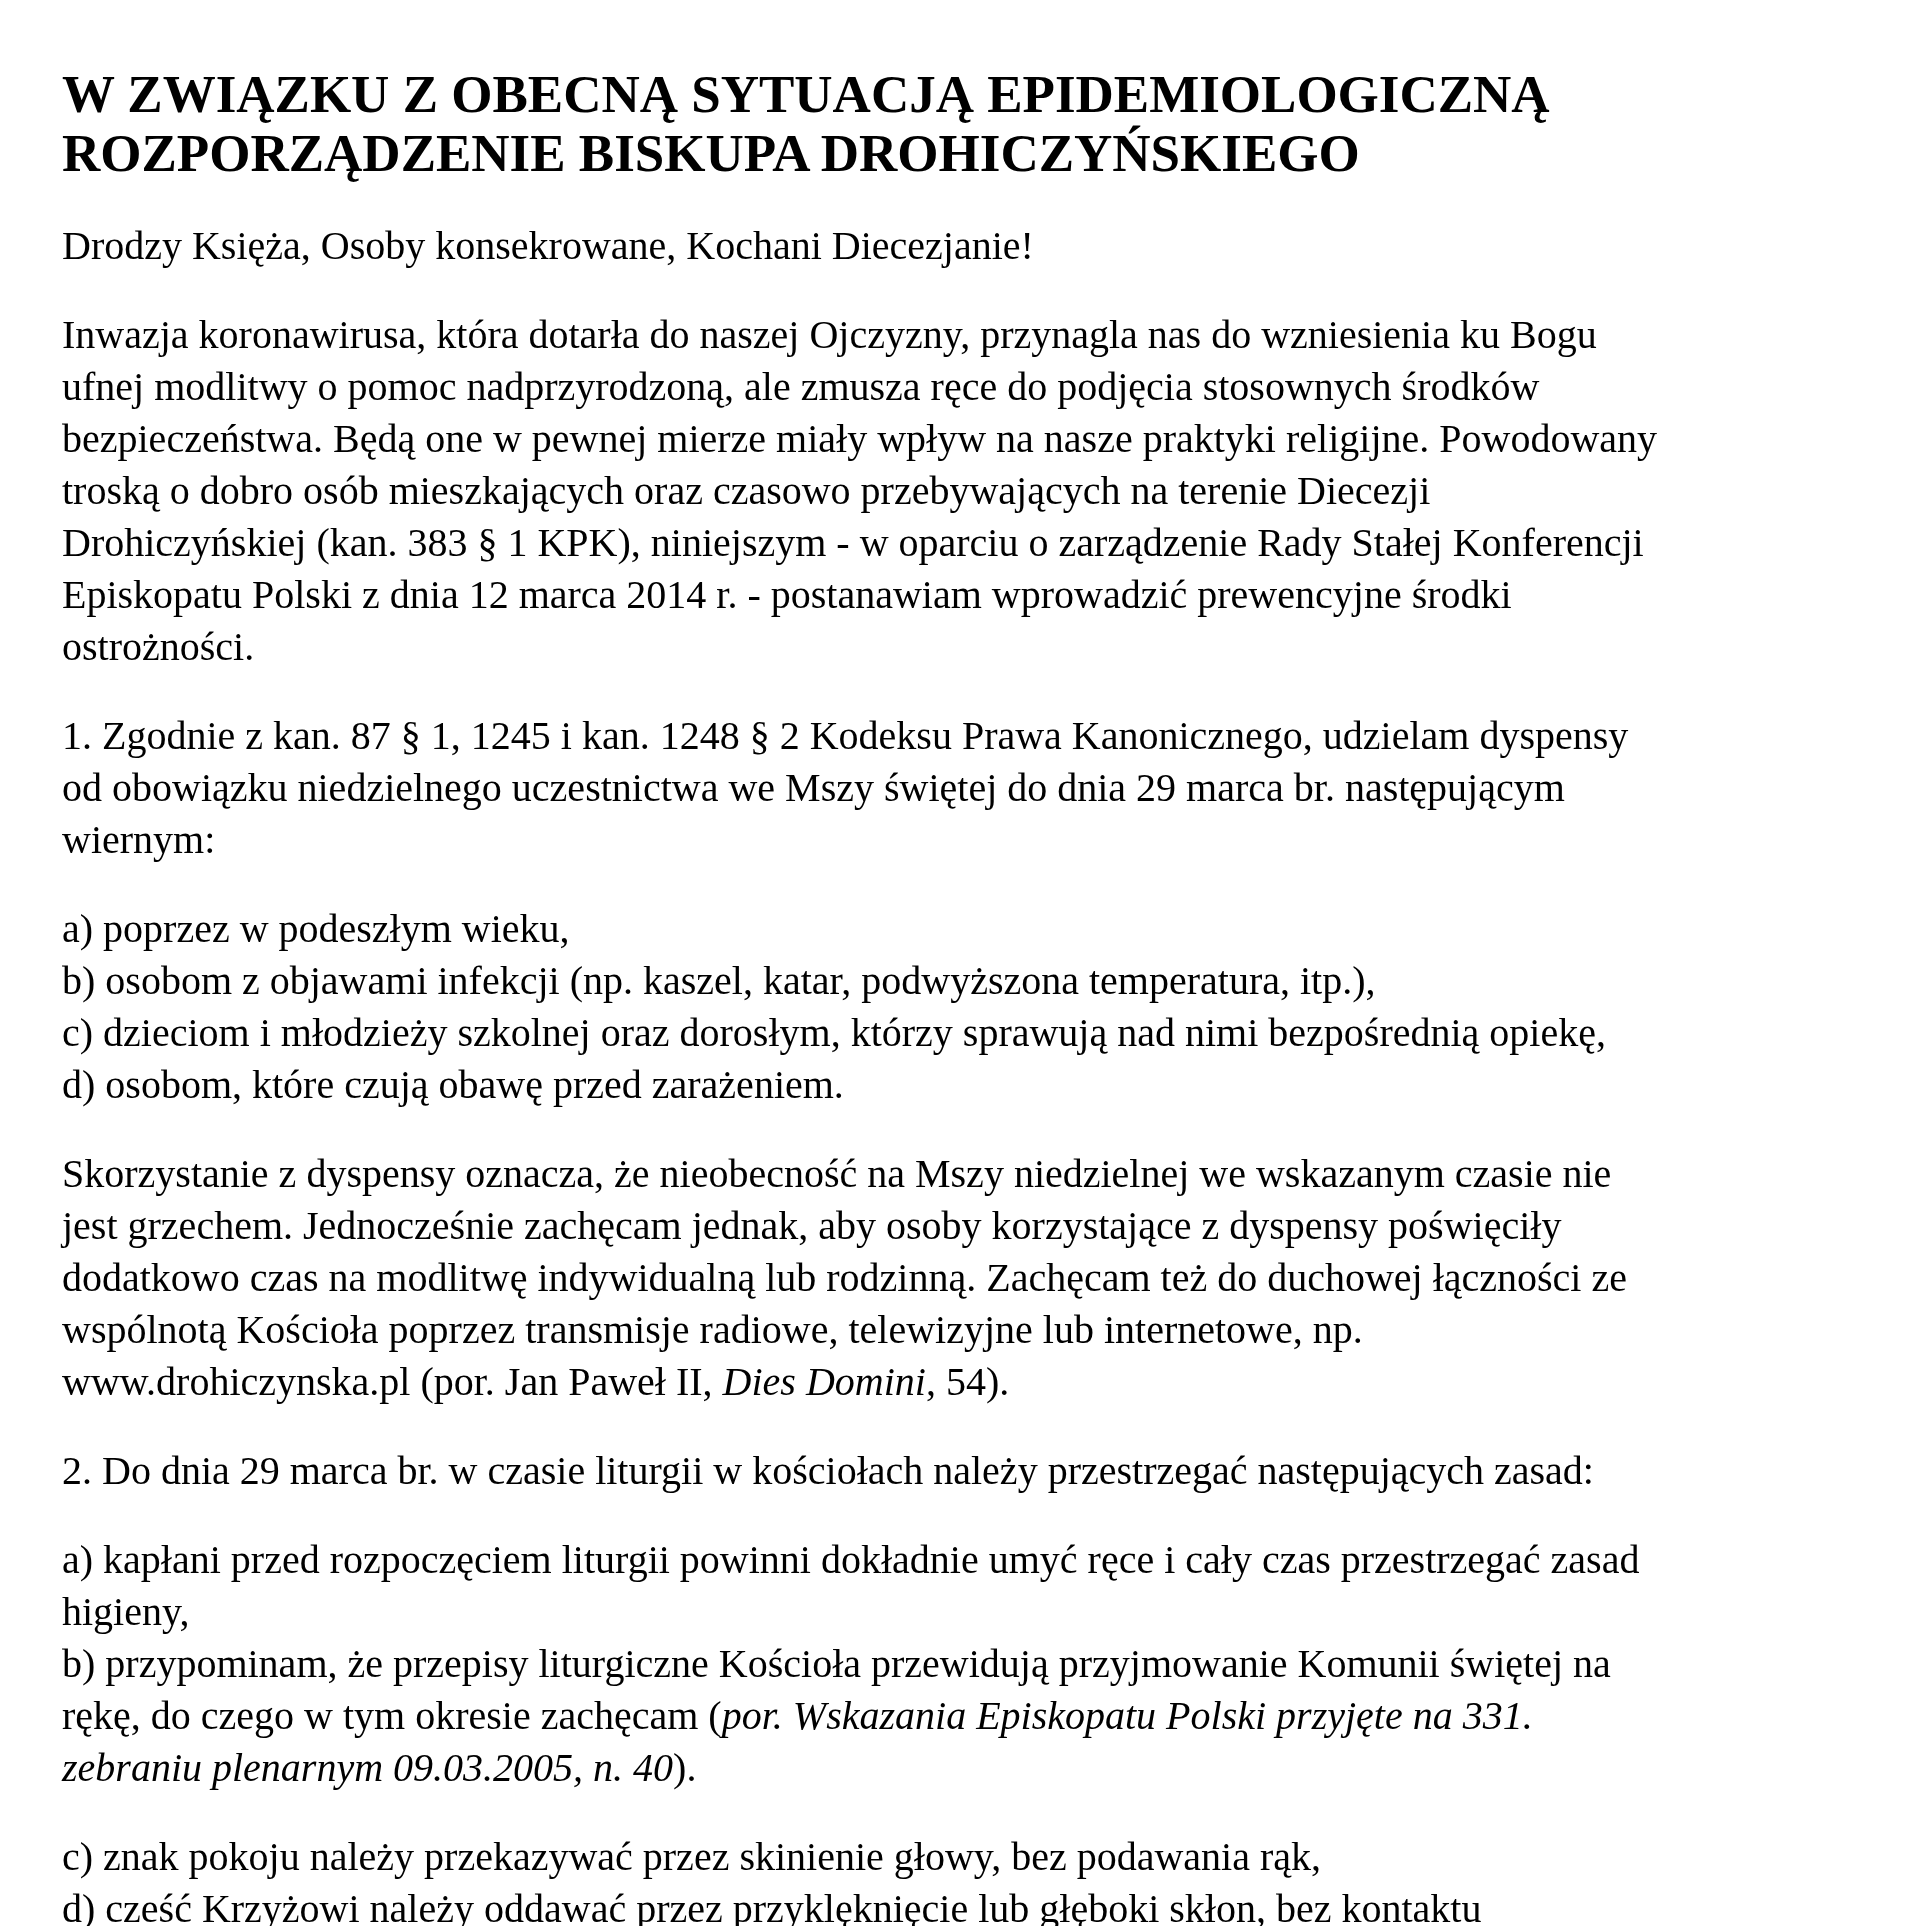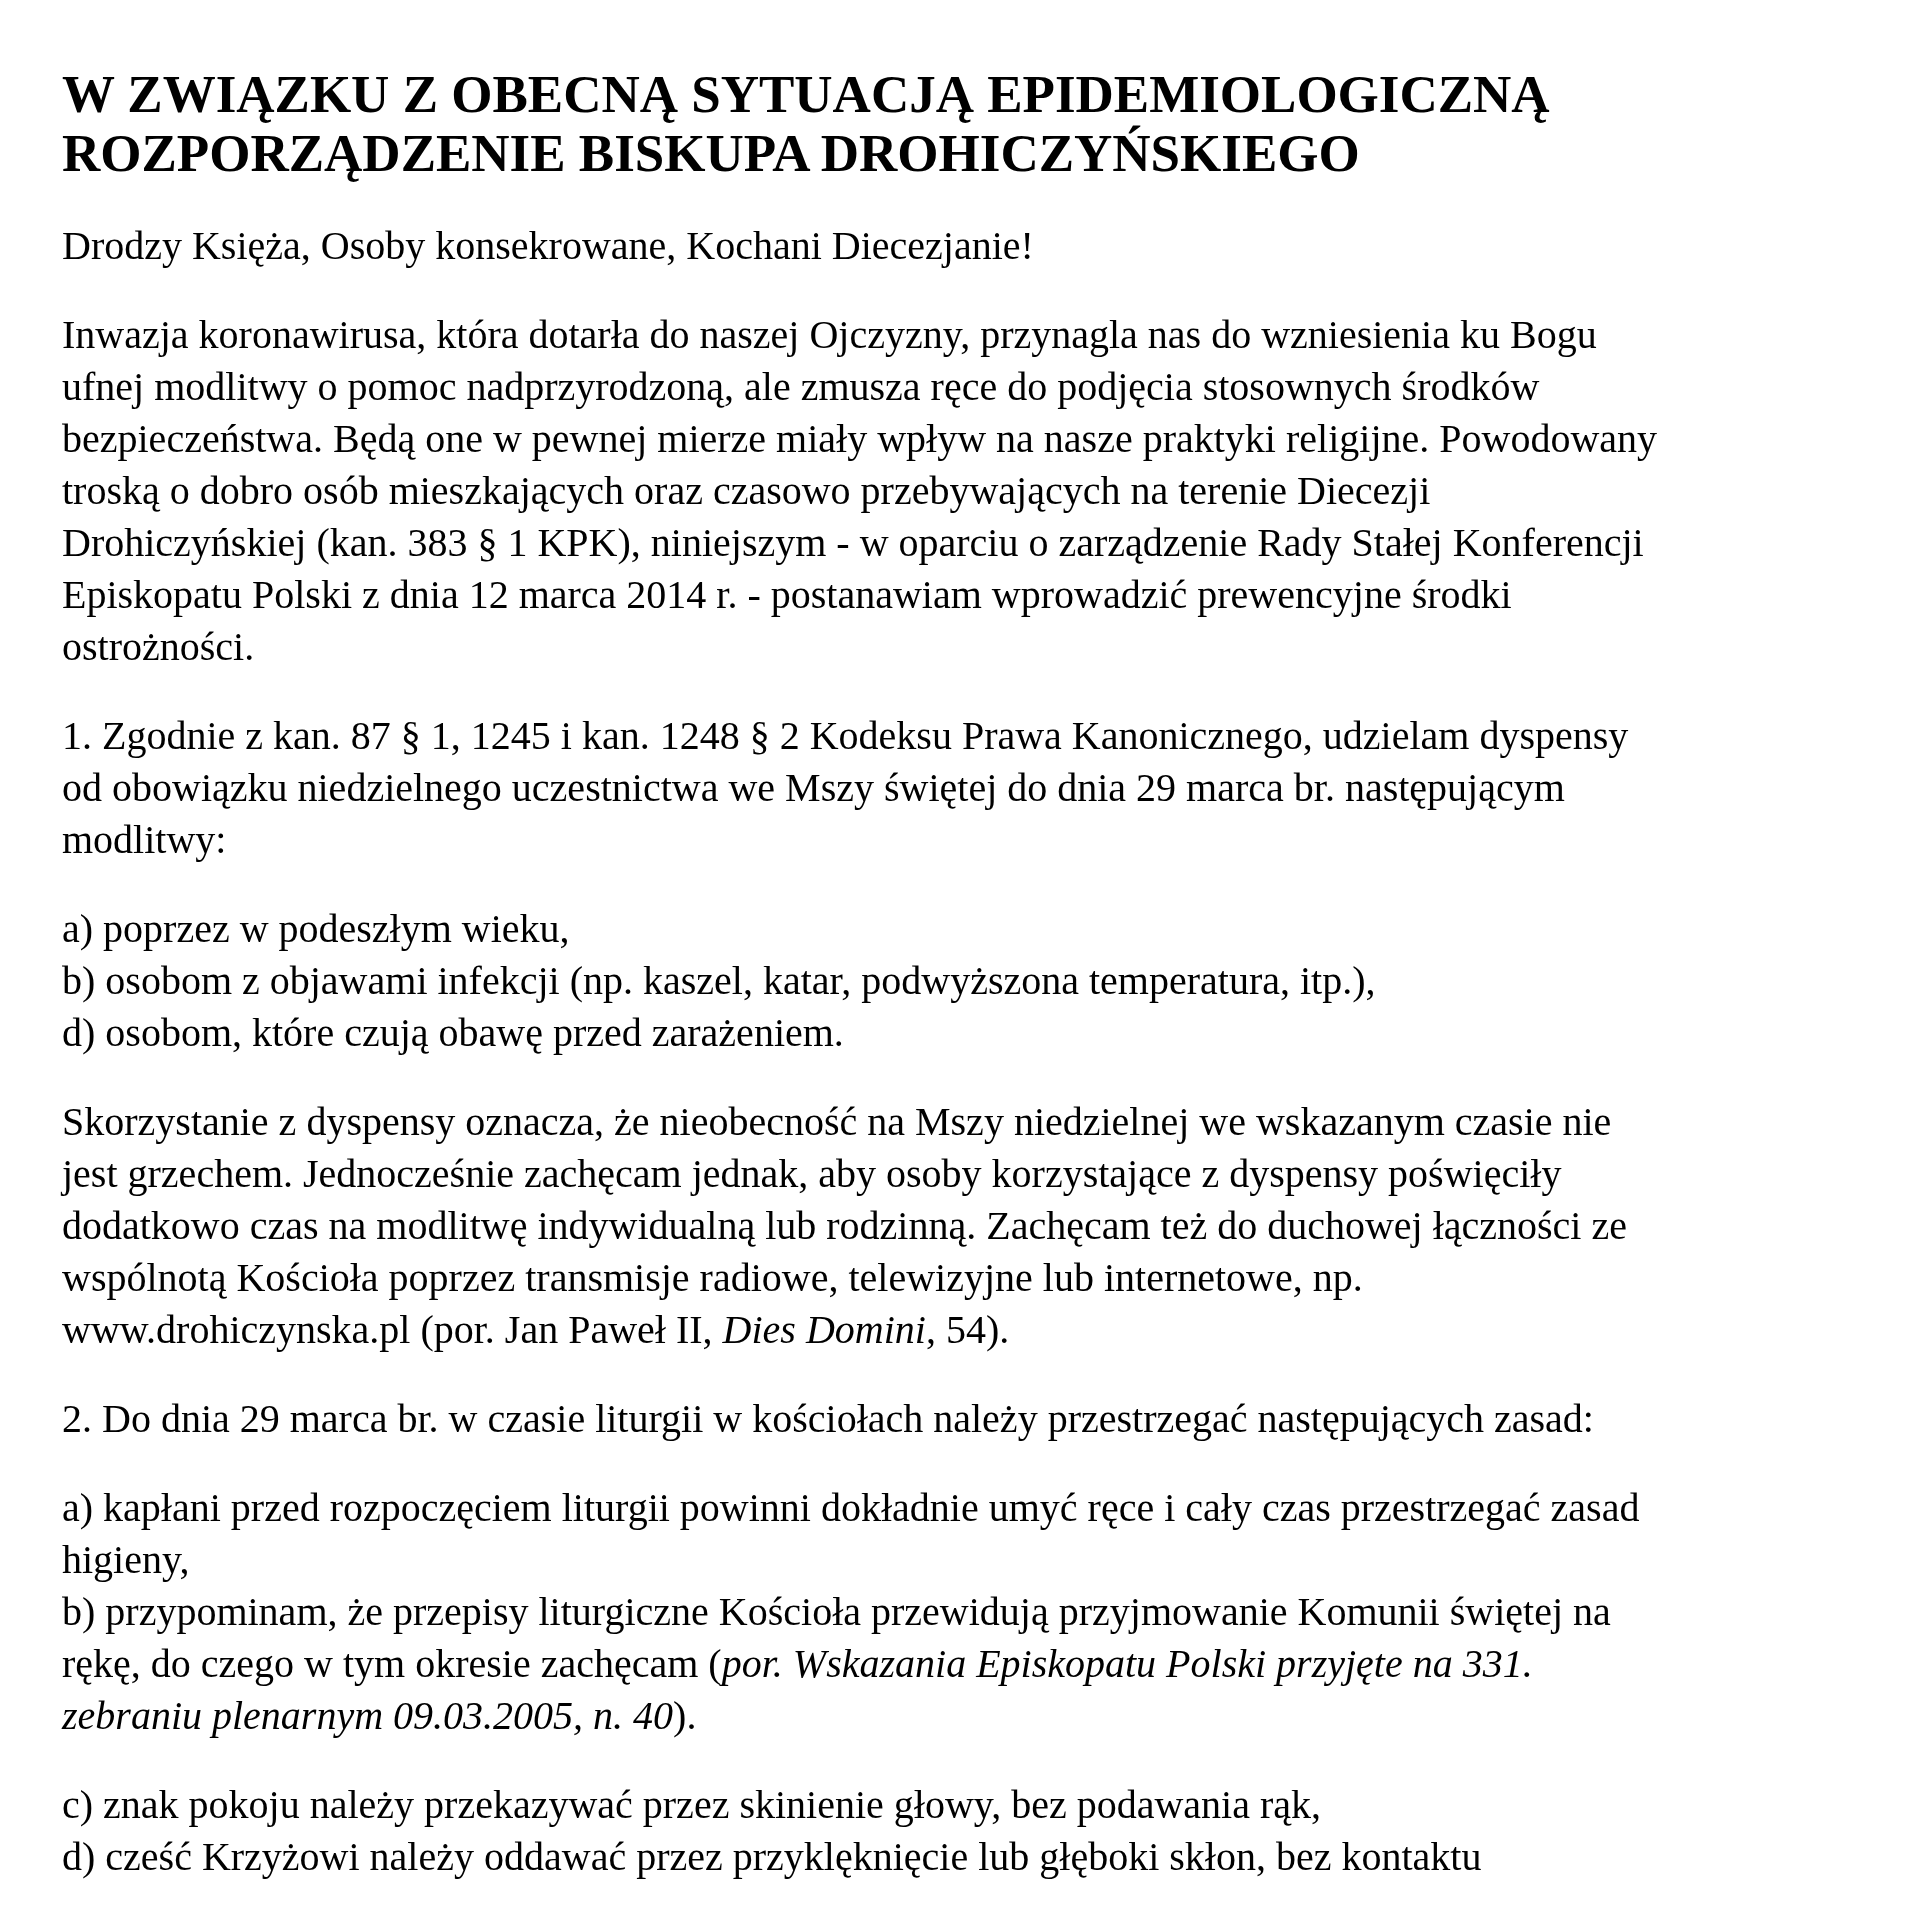--- a/index.html
+++ b/index.html
@@ -58,26 +58,27 @@
       <span class="line"><span>bezpieczeństwa. Będą one w pewnej mierze miały wpływ na nasze praktyki religijne. Powodowany</span></span>
       <span class="line"><span>troską o dobro osób mieszkających oraz czasowo przebywających na terenie Diecezji</span></span>
       <span class="line"><span>Drohiczyńskiej (kan. 383 § 1 KPK), niniejszym - w oparciu o zarządzenie Rady Stałej Konferencji</span></span>
       <span class="line"><span>Episkopatu Polski z dnia 12 marca 2014 r. - postanawiam wprowadzić prewencyjne środki</span></span>
       <span class="line"><span>ostrożności.</span></span>
     </p>
 
   <p class="para">
       <span class="line"><span>1. Zgodnie z kan. 87 § 1, 1245 i kan. 1248 § 2 Kodeksu Prawa Kanonicznego, udzielam dyspensy</span></span>
       <span class="line"><span>od obowiązku niedzielnego uczestnictwa we Mszy świętej do dnia 29 marca br. następującym</span></span>
-      <span class="line"><span>modlitwy:</span></span>
+      <span class="line"><span>wiernym:</span></span>
     </p>
 
   <p class="para">
       <span class="line"><span>a) poprzez w podeszłym wieku,</span></span>
       <span class="line"><span>b) osobom z objawami infekcji (np. kaszel, katar, podwyższona temperatura, itp.),</span></span>
+      <span class="line"><span>c) dzieciom i młodzieży szkolnej oraz dorosłym, którzy sprawują nad nimi bezpośrednią opiekę,</span></span>
       <span class="line"><span>d) osobom, które czują obawę przed zarażeniem.</span></span>
     </p>
 
   <p class="para">
       <span class="line"><span>Skorzystanie z dyspensy oznacza, że nieobecność na Mszy niedzielnej we wskazanym czasie nie</span></span>
       <span class="line"><span>jest grzechem. Jednocześnie zachęcam jednak, aby osoby korzystające z dyspensy poświęciły</span></span>
       <span class="line"><span>dodatkowo czas na modlitwę indywidualną lub rodzinną. Zachęcam też do duchowej łączności ze</span></span>
       <span class="line"><span>wspólnotą Kościoła poprzez transmisje radiowe, telewizyjne lub internetowe, np.</span></span>
       <span class="line"><span>www.drohiczynska.pl (por. Jan Paweł II, </span><i>Dies Domini</i><span>, 54).</span></span>
     </p>

